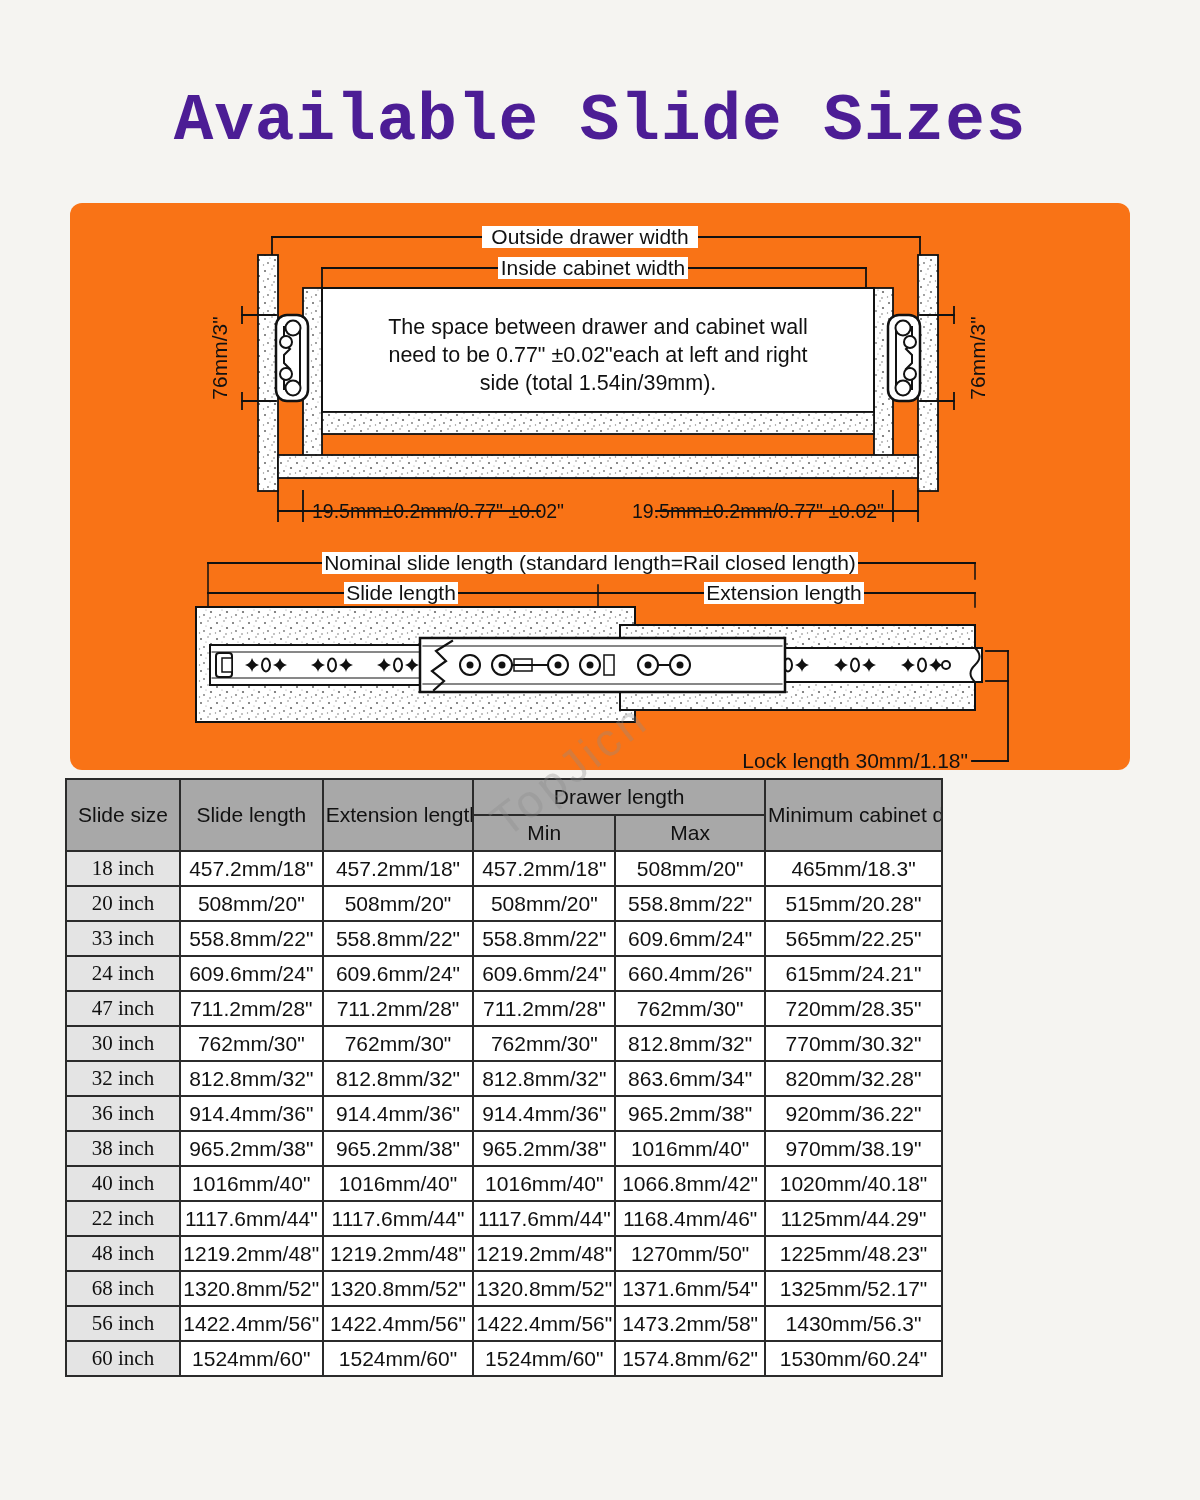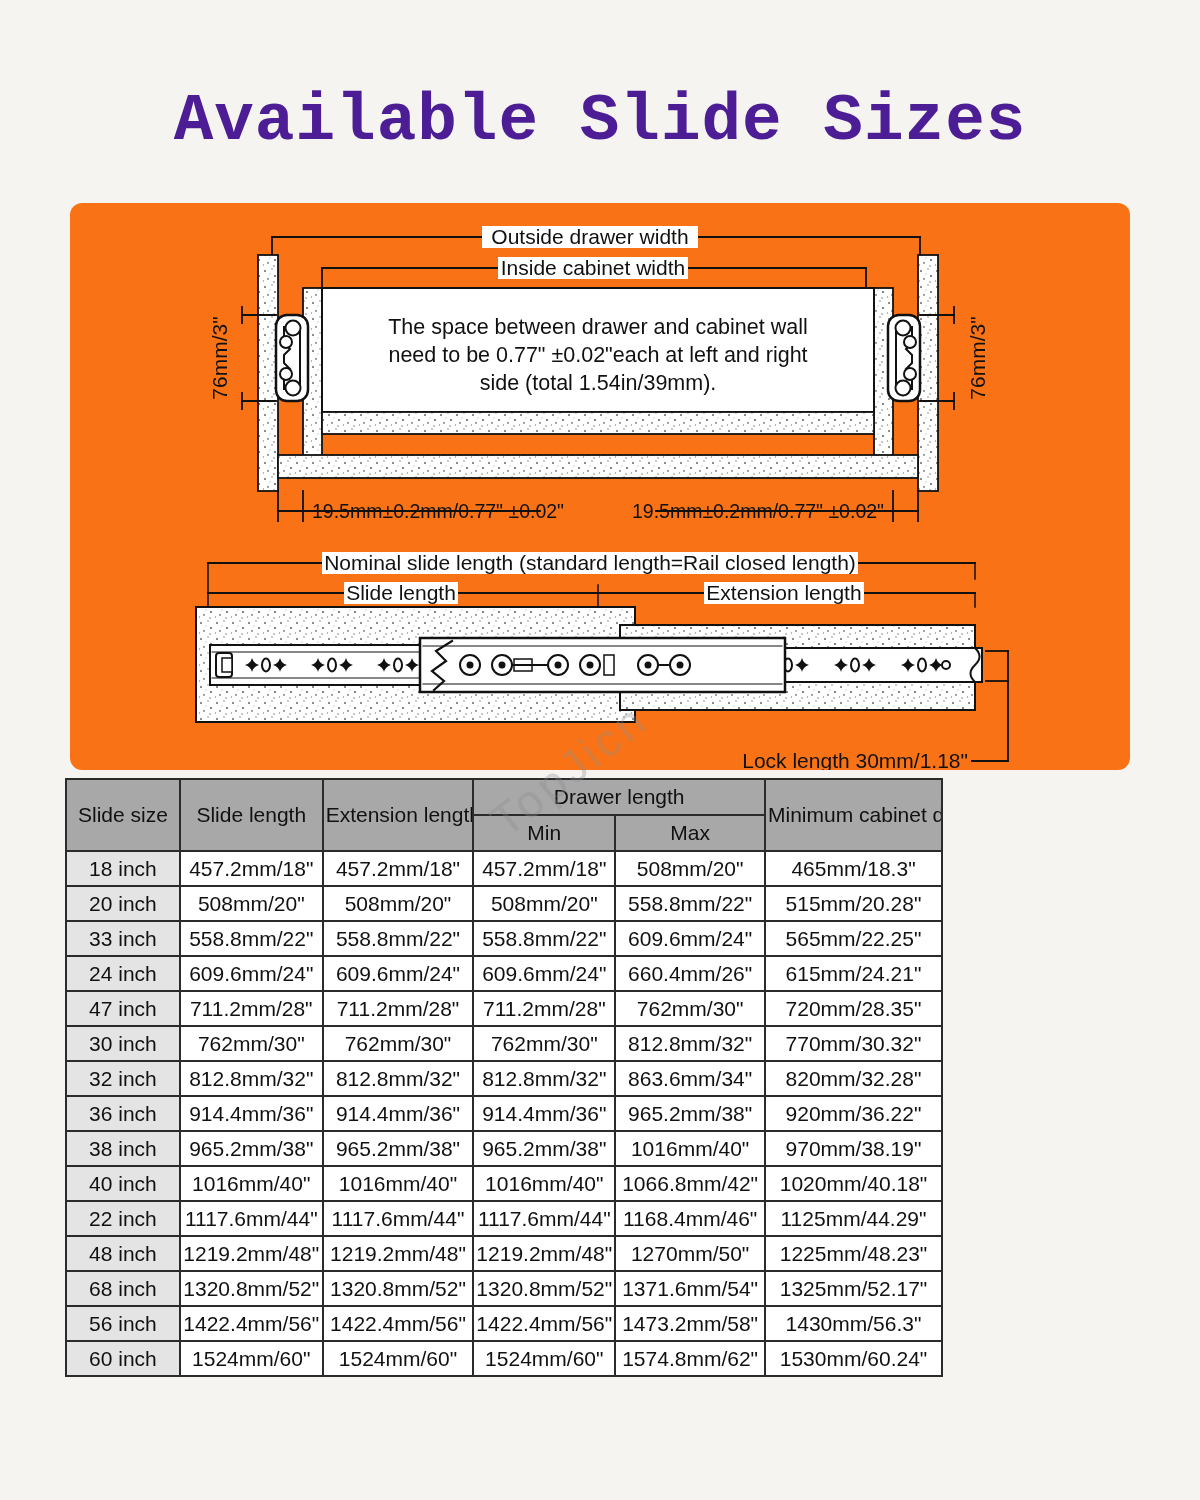--- a/index.html
+++ b/index.html
@@ -32,21 +32,21 @@
     border-collapse:collapse;table-layout:fixed;
     font-size:21px;background:#ffffff;
   }
   table.spec th, table.spec td{
     border:2px solid #2b2b2b;text-align:center;vertical-align:middle;
     font-weight:normal;padding:0 2px;overflow:hidden;white-space:nowrap;
   }
   table.spec thead th{background:#a8a8a8;}
   table.spec thead tr{height:36px;}
   table.spec tbody tr{height:35px;}
-  table.spec tbody td:first-child{background:#e4e4e4;}
+  table.spec tbody td:first-child{background:#e4e4e4;font-family:Liberation Serif, serif;}
   col.c1{width:13.0%;} col.c2{width:16.3%;} col.c3{width:17.2%;}
   col.c4{width:16.2%;} col.c5{width:17.1%;} col.c6{width:20.2%;}
 </style>
 </head>
 <body>
 
 <h1 class="page-title" style="color:#4c1d95;font-family:Liberation Mono, monospace;">Available Slide Sizes</h1>
 
 <div class="panel">
   <svg width="1060" height="567" viewBox="0 0 1060 567">

